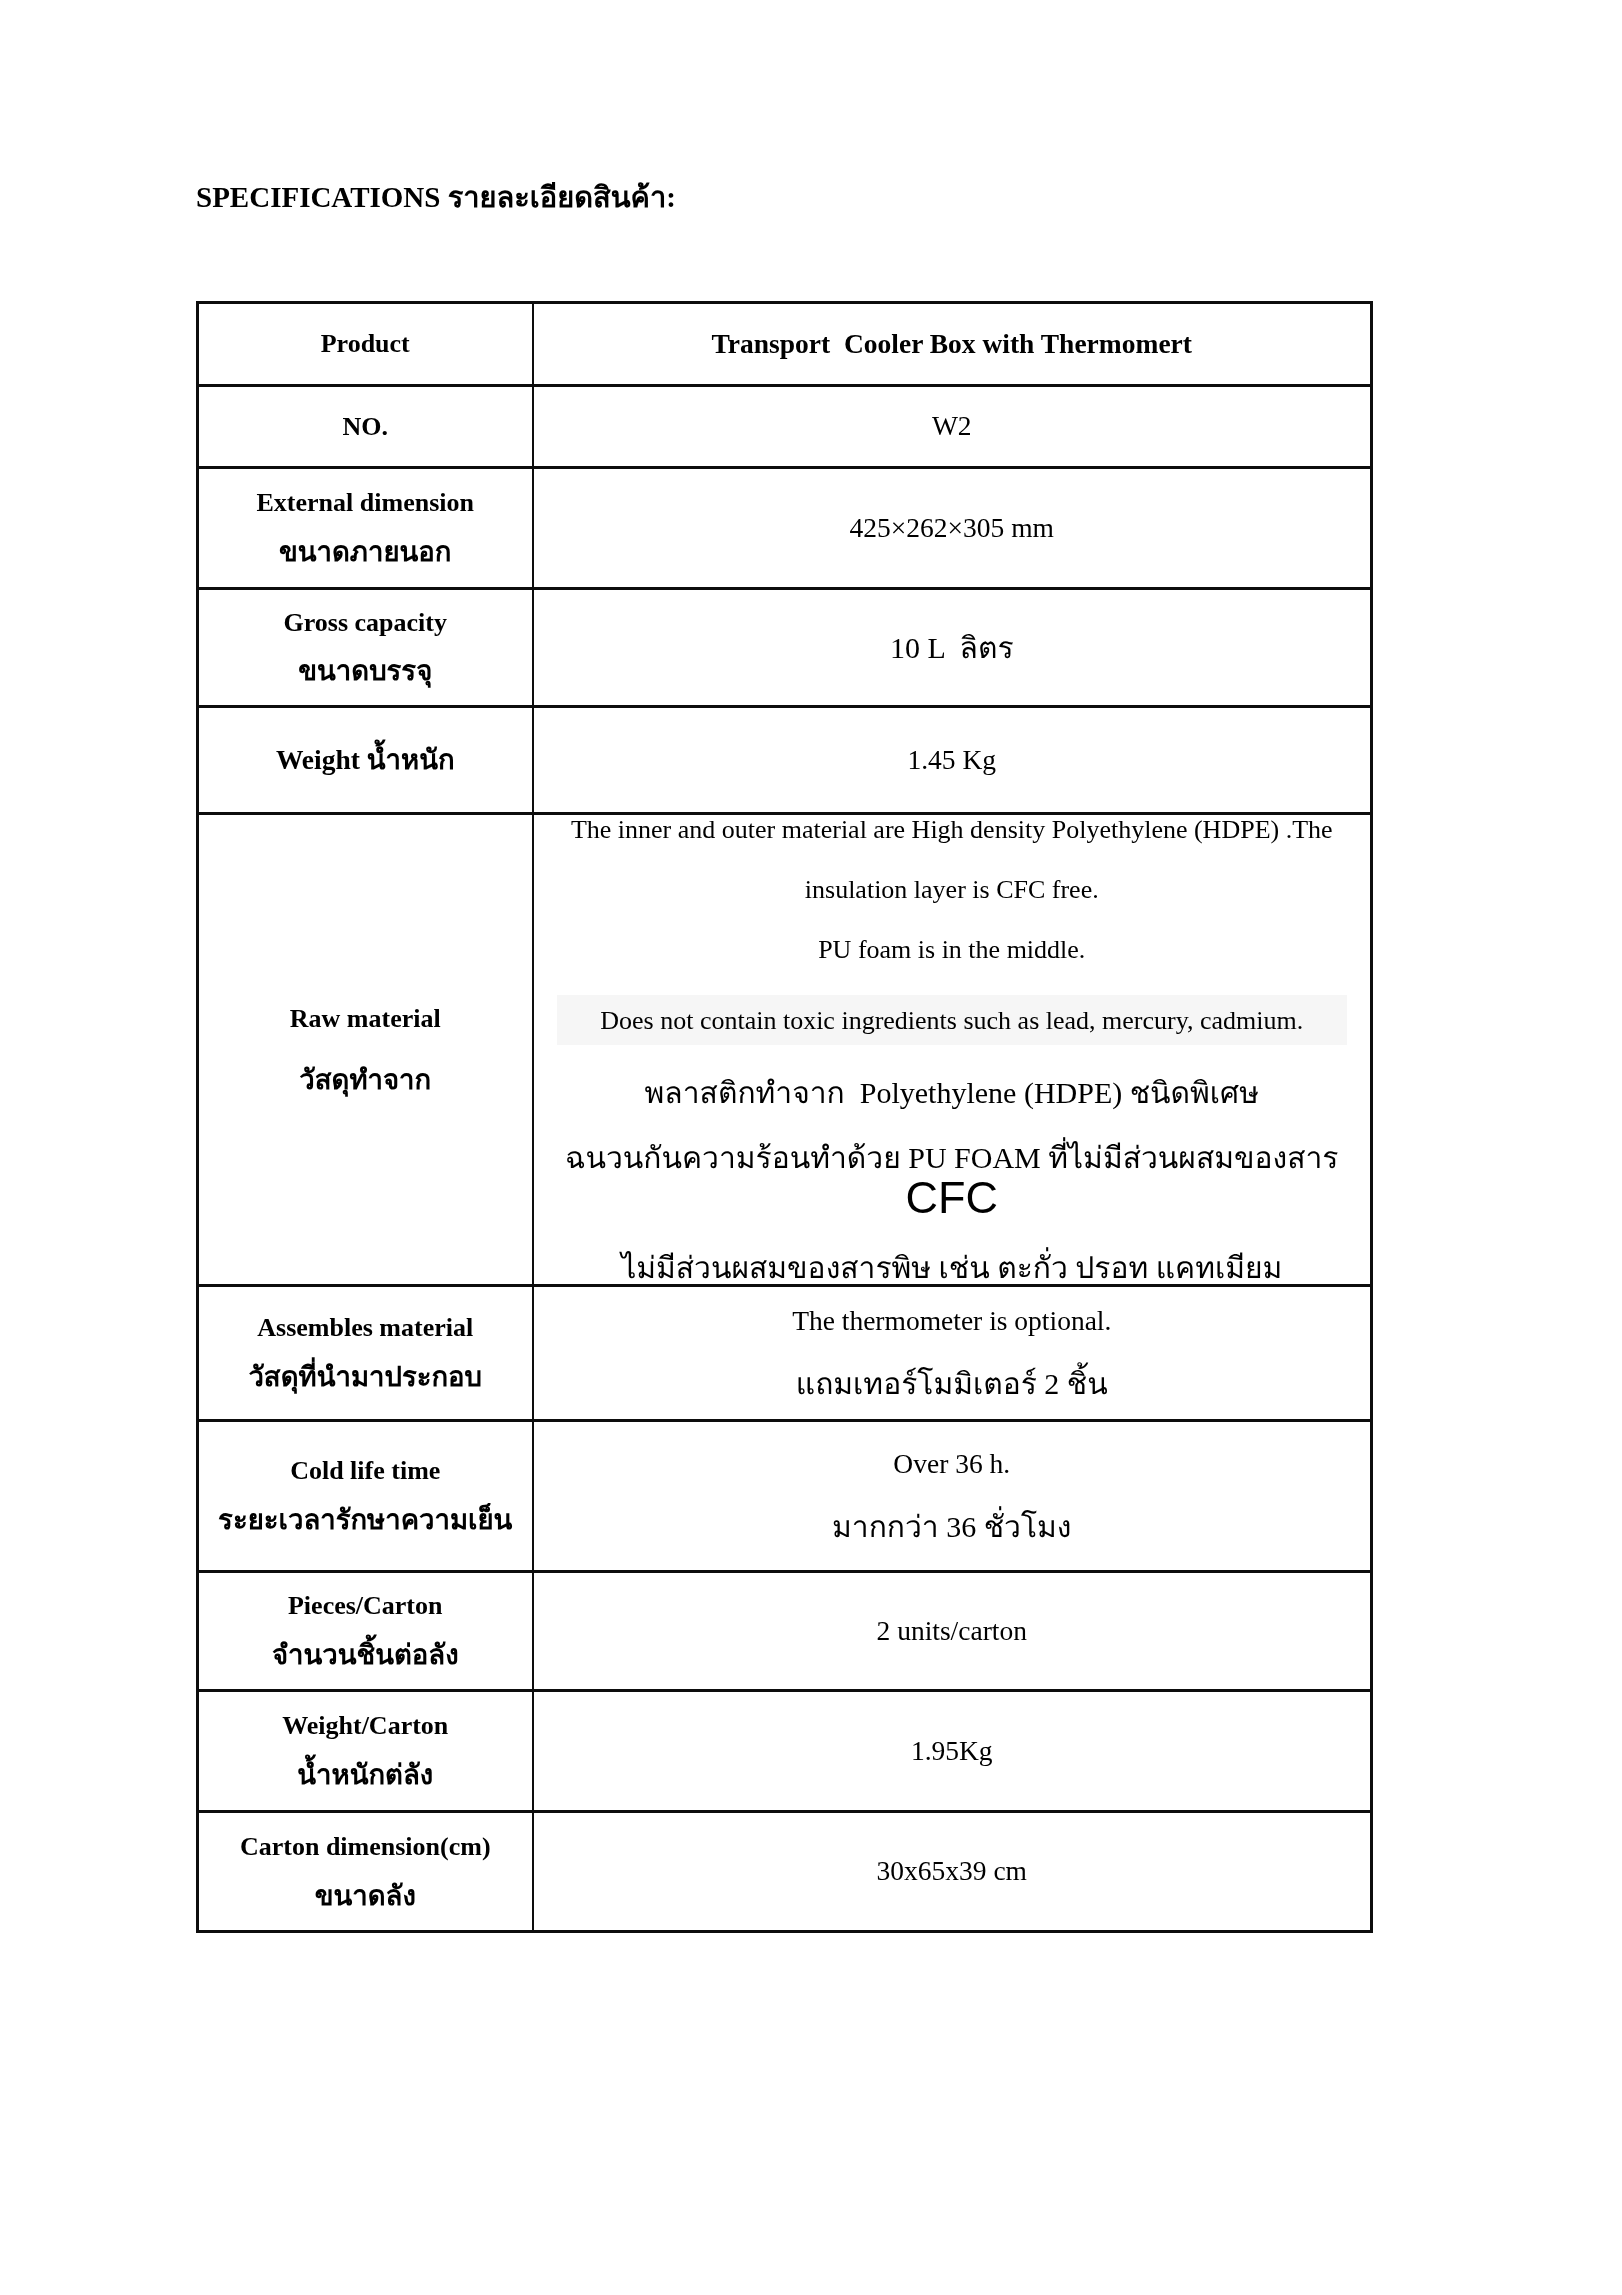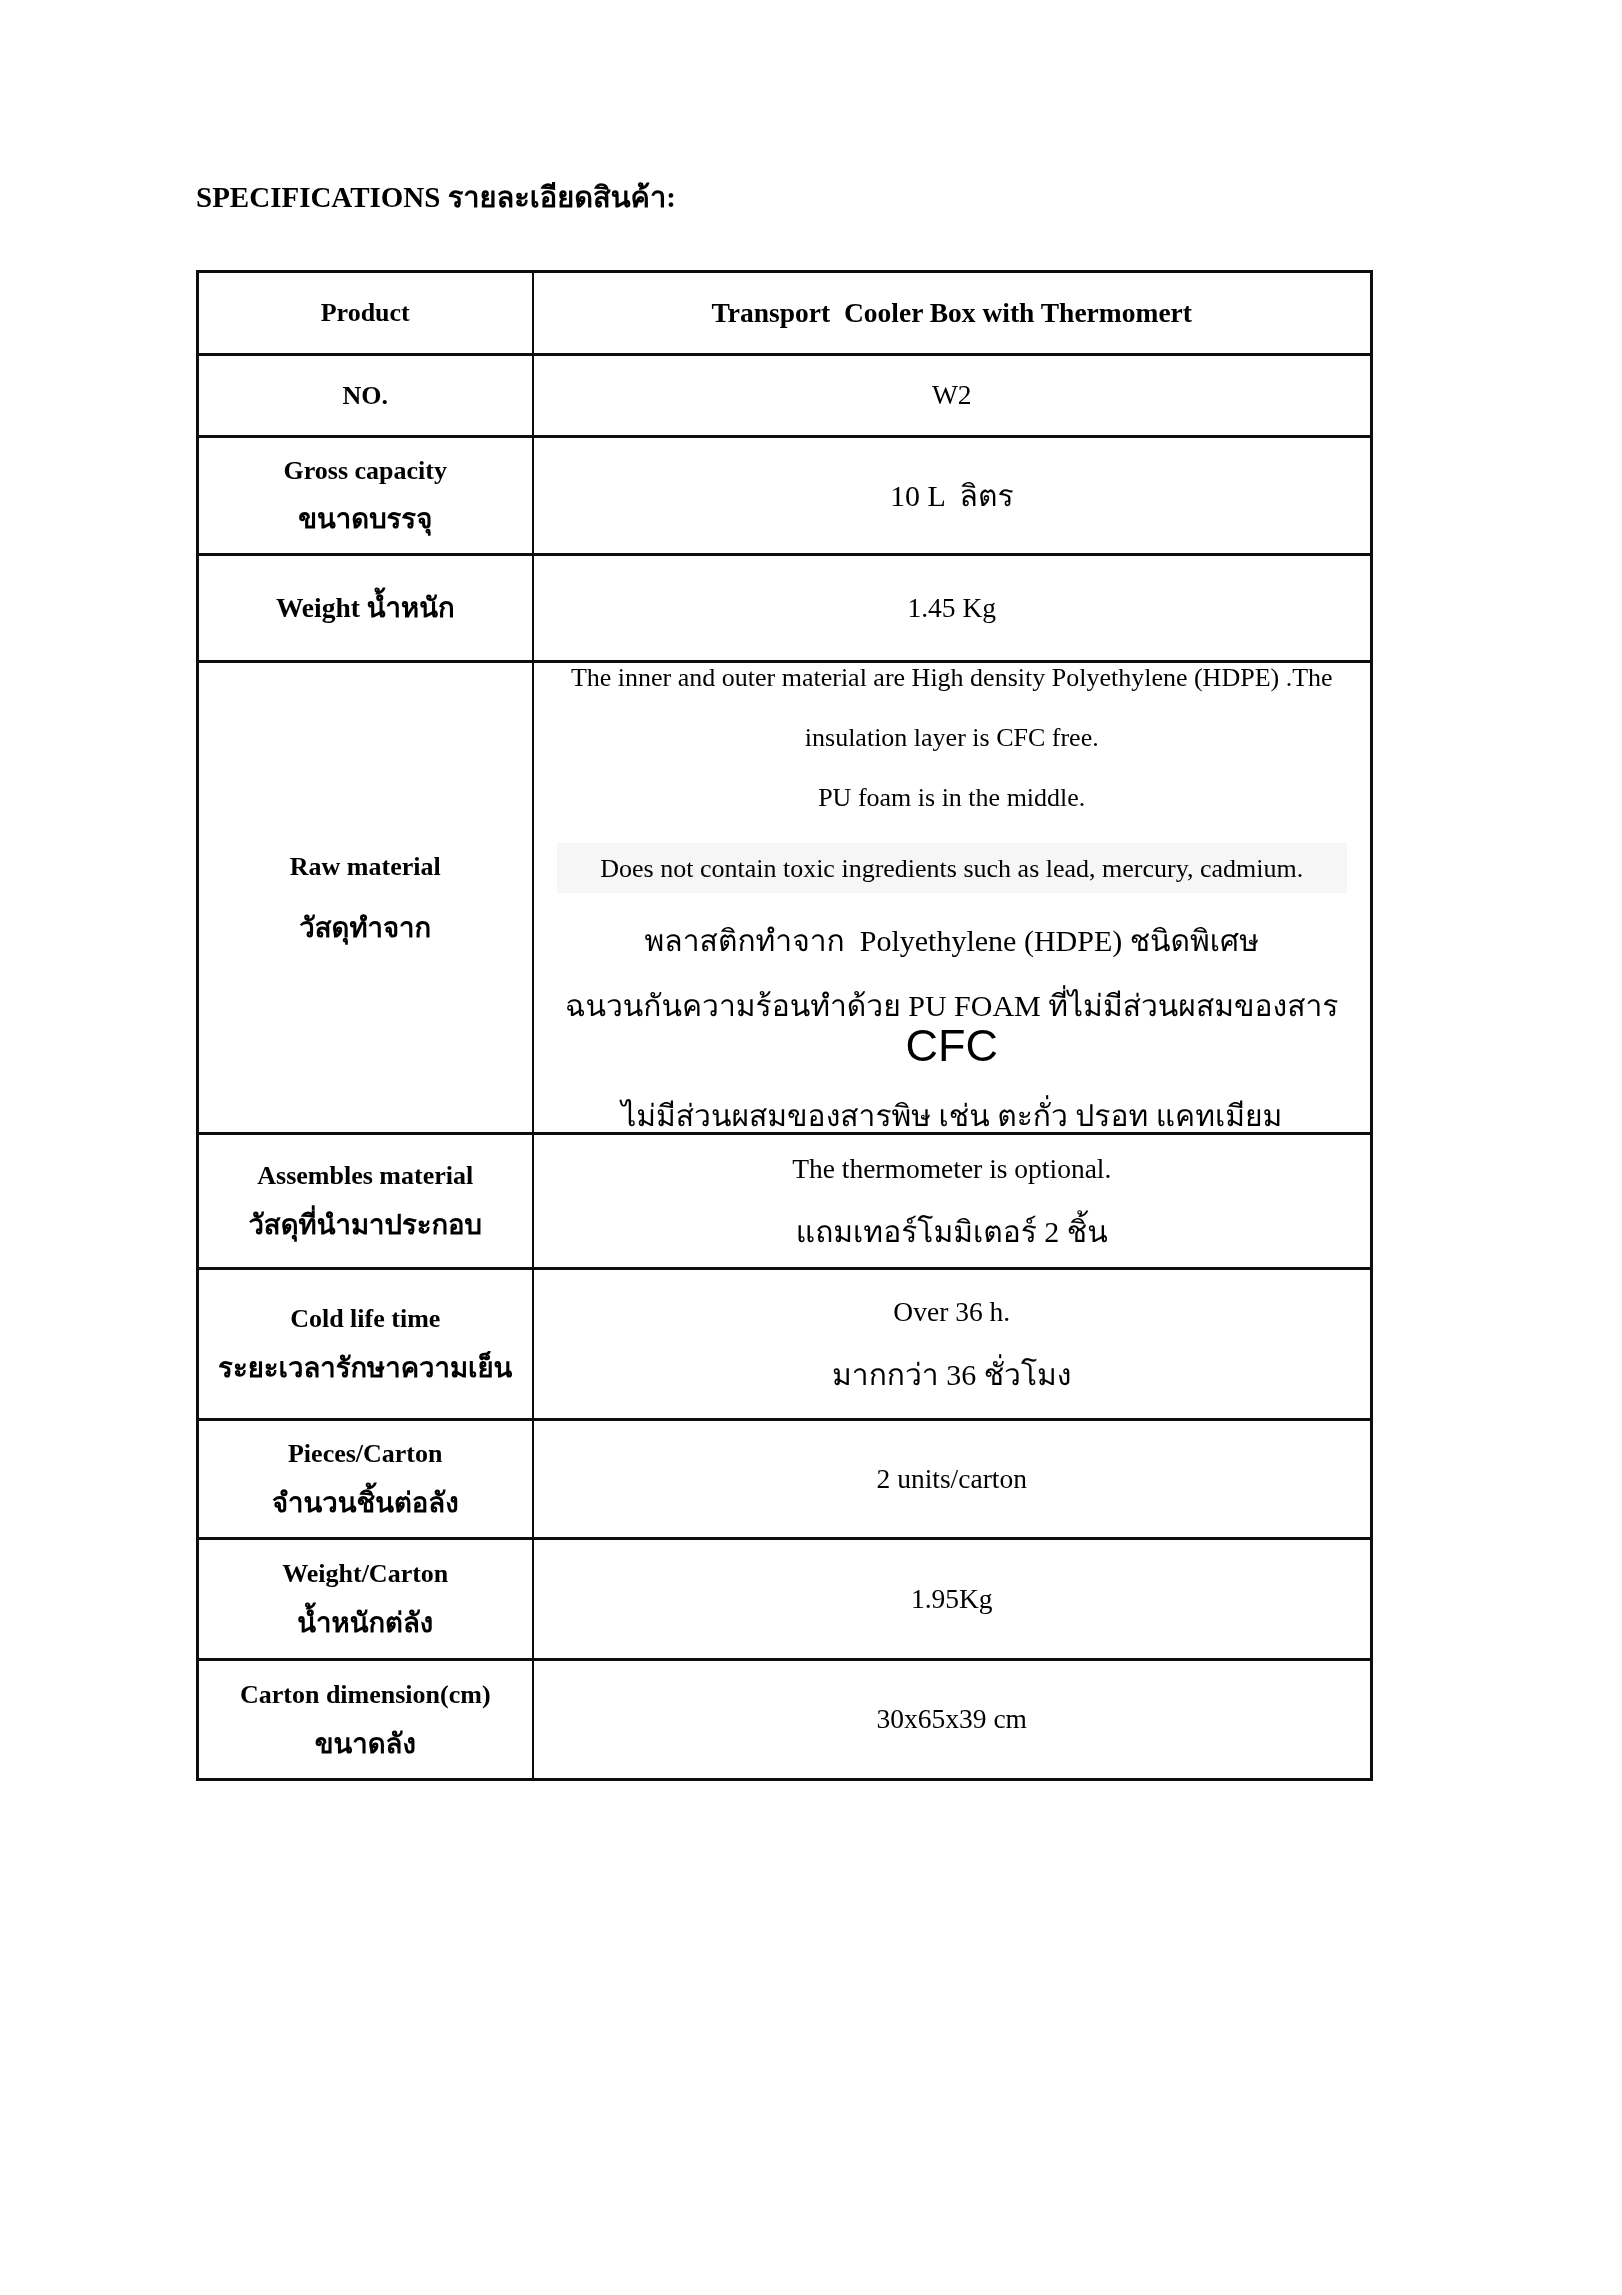--- a/index.html
+++ b/index.html
@@ -30,21 +30,21 @@
   }
   col.col-label { width: 335px; }
   col.col-value { width: 839px; }
   td {
     border: 2.6px solid #0d0d0d;
     border-top-width: 3.9px;
     border-bottom-width: 3.9px;
     padding: 0;
     vertical-align: middle;
   }
-  table.spec-table { border: 3.9px solid #0d0d0d; }
+  table.spec-table { border: 3.9px solid #0d0d0d; margin-top: 31px; }
   
   tr.rh-product { height: 83px; }
   tr.rh-no      { height: 82px; }
   tr.rh-warranty{ height: 149px; }
   tr.rh-ext     { height: 121px; }
   tr.rh-int     { height: 120px; }
   tr.rh-gross   { height: 118px; }
   tr.rh-weight  { height: 107px; }
   tr.rh-raw     { height: 389px; }
   tr.rh-asm     { height: 135px; }
@@ -120,20 +120,33 @@
           </div>
         </td>
         <td class="val">
           <div class="stack gap-md">
             <div class="line en">W2</div>
           </div>
         </td>
       </tr>
 
 
+      <tr class="rh-ext">
+        <td class="lbl">
+          <div class="stack gap-sm">
+            <div class="line en">External dimension</div>
+            <div class="line th">ขนาดภายนอก</div>
+          </div>
+        </td>
+        <td class="val">
+          <div class="stack gap-md">
+            <div class="line en">425×262×305 mm</div>
+          </div>
+        </td>
+      </tr>
 
 
       <tr class="rh-gross">
         <td class="lbl">
           <div class="stack gap-sm">
             <div class="line en">Gross capacity</div>
             <div class="line th">ขนาดบรรจุ</div>
           </div>
         </td>
         <td class="val">

